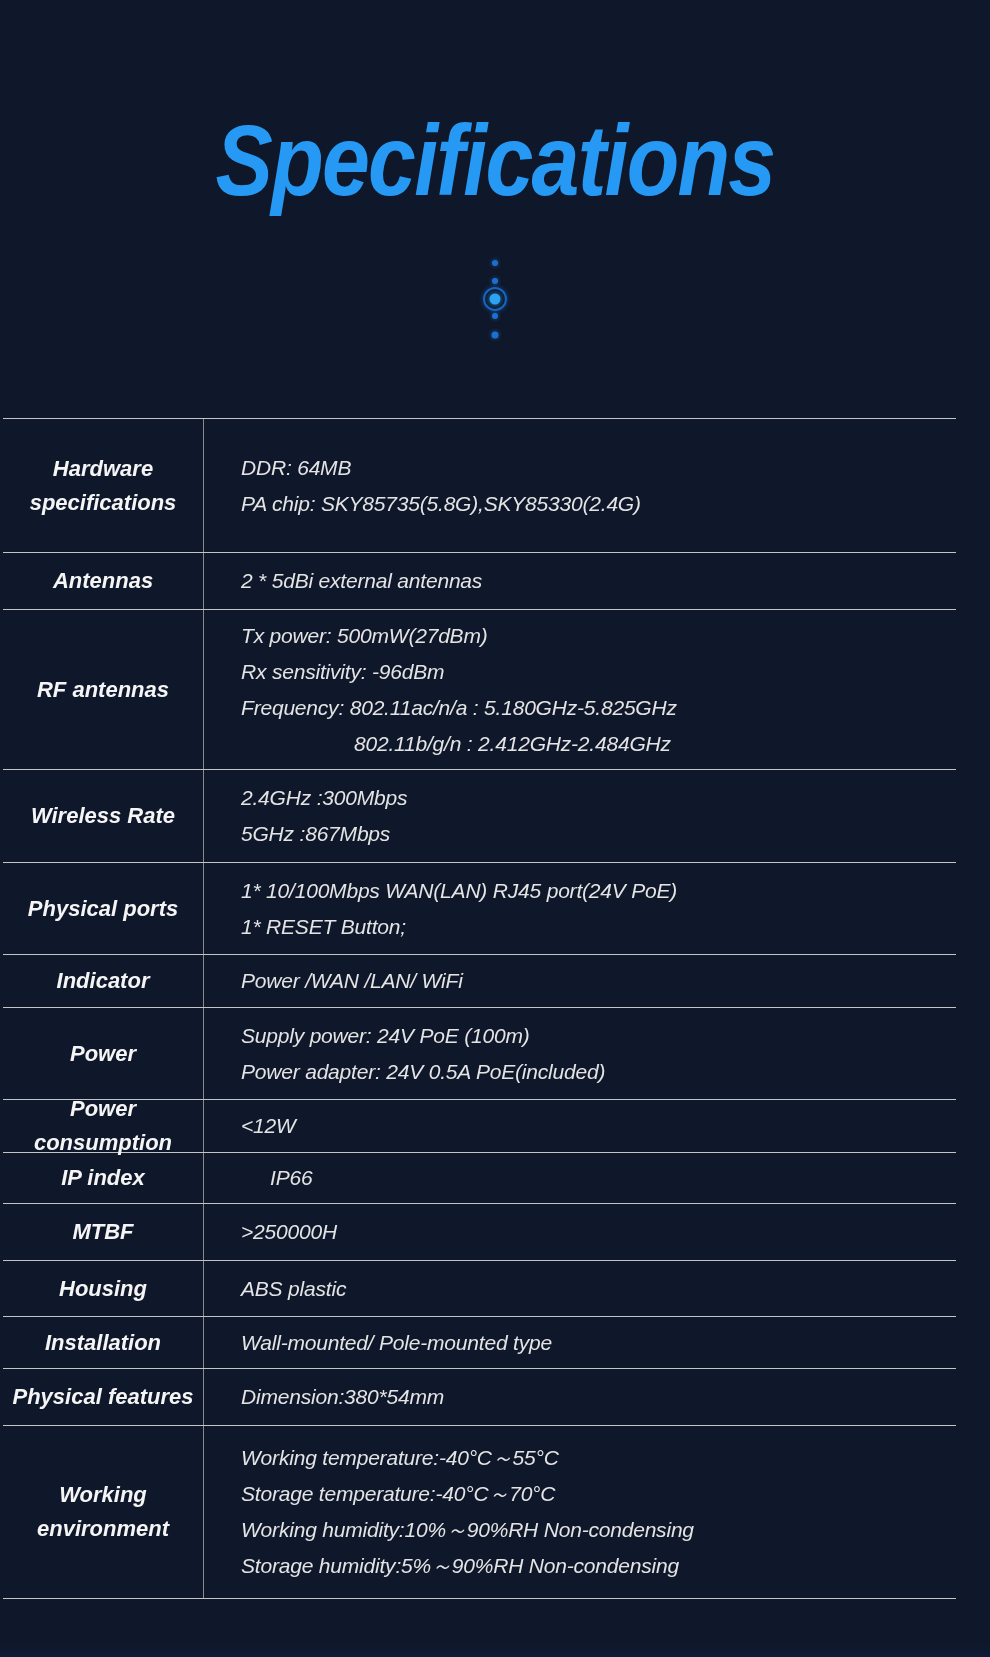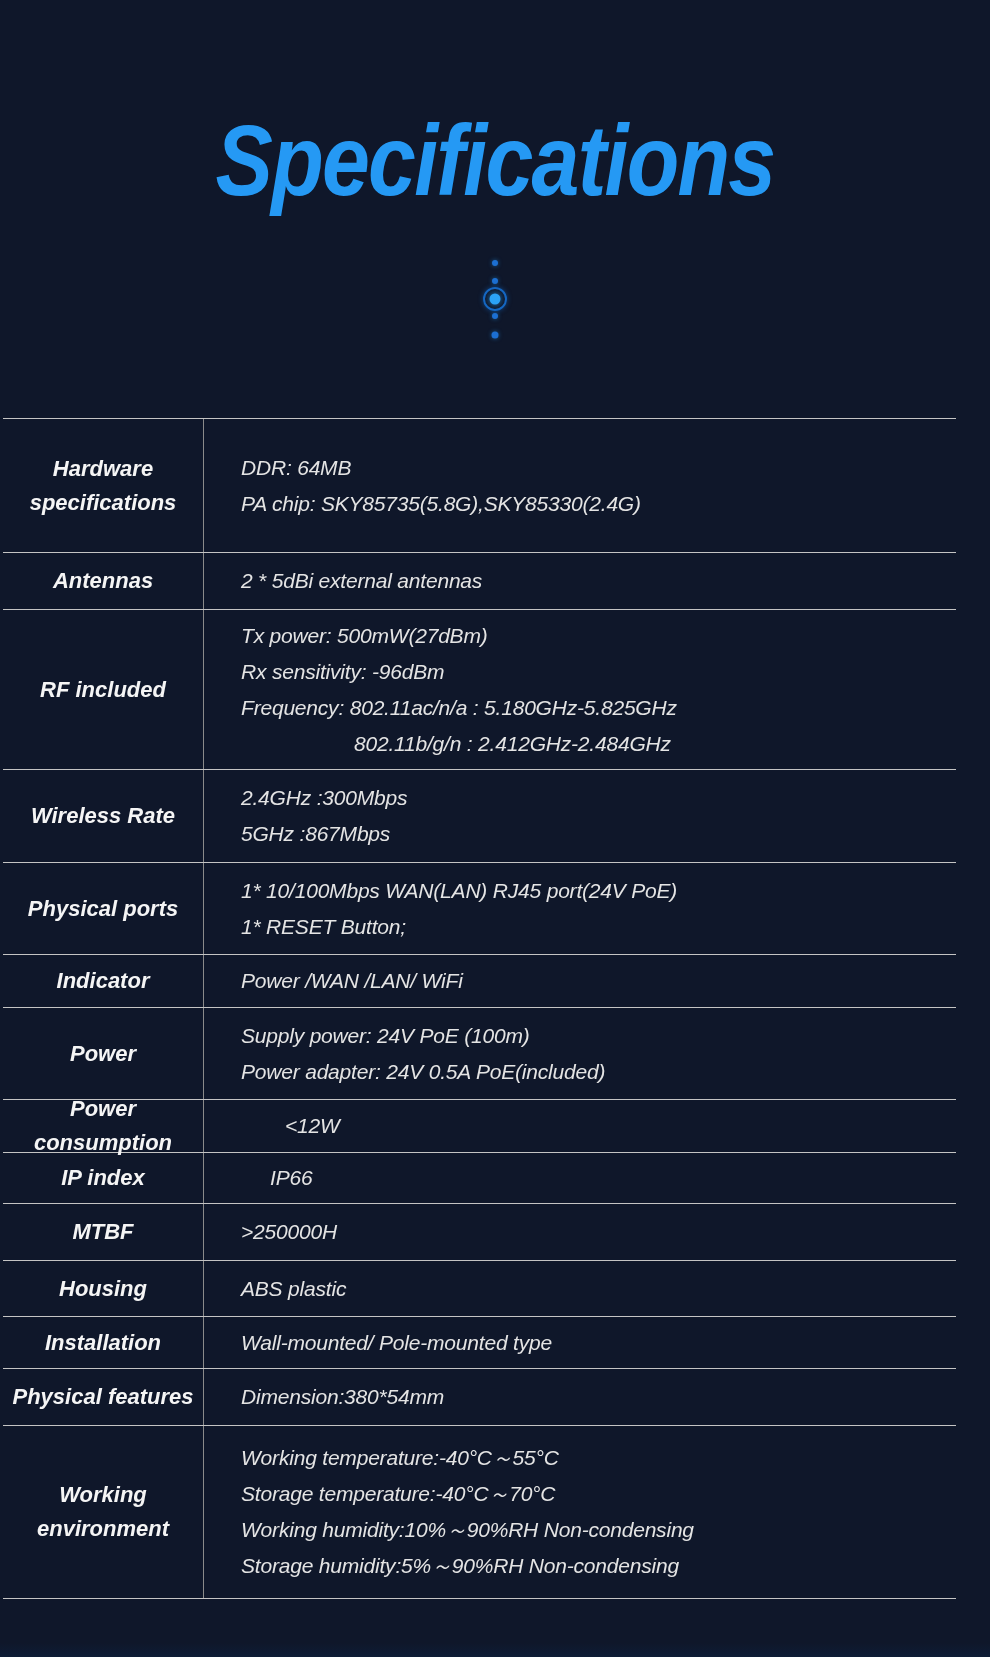--- a/index.html
+++ b/index.html
@@ -52,21 +52,21 @@
     position:absolute;left:3px;top:400px;width:953px;
     border-top:1px solid #c4c4c4;
     margin-top:18px;
   }
   .row{
     position:relative;
     display:flex;
     border-bottom:1px solid #c4c4c4;
   }
   .r0{height:133px;} .r1{height:56px;} .r2{height:159px;} .r3{height:92px;}
-  .r4{height:91px;} .r5{height:52px;} .r6{height:91px;} .r7{height:52px;gap:44px;}
+  .r4{height:91px;} .r5{height:52px;} .r6{height:91px;} .r7{height:52px;}
   .r8{height:50px;gap:29px;} .r9{height:56px;} .r10{height:51px;} .r11{height:55px;}
   .r12{height:56px;} .r13{height:172px;}
   .label-cell{
     width:200px;flex:0 0 200px;
     display:flex;flex-direction:column;justify-content:center;
     text-align:center;
     color:#f5f5f5;font-size:22px;font-weight:bold;
     line-height:34px;white-space:pre-line;
     border-right:1px solid #8a8a8a;
     overflow:visible;
@@ -110,21 +110,21 @@
     </div>
 
     <div class="row r1">
       <div class="label-cell">Antennas</div>
       <div class="value-cell">
         <div class="value-line">2 * 5dBi external antennas</div>
       </div>
     </div>
 
     <div class="row r2">
-      <div class="label-cell">RF included</div>
+      <div class="label-cell">RF antennas</div>
       <div class="value-cell">
         <div class="value-line">Tx power: 500mW(27dBm)</div>
         <div class="value-line">Rx sensitivity: -96dBm</div>
         <div class="value-line">Frequency: 802.11ac/n/a : 5.180GHz-5.825GHz</div>
         <div class="value-line indent">802.11b/g/n : 2.412GHz-2.484GHz</div>
       </div>
     </div>
 
     <div class="row r3">
       <div class="label-cell">Wireless Rate</div>

